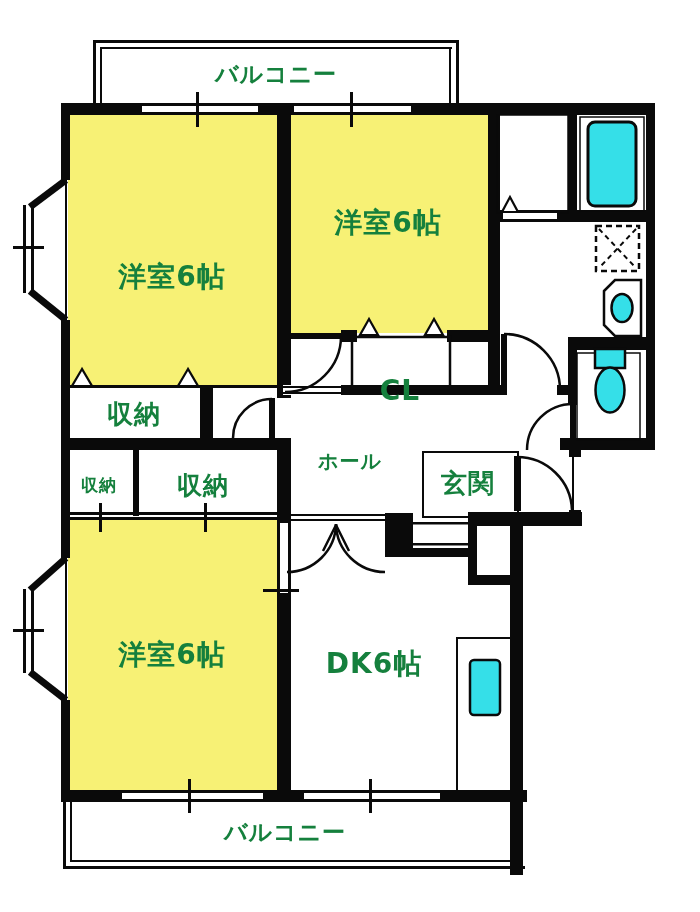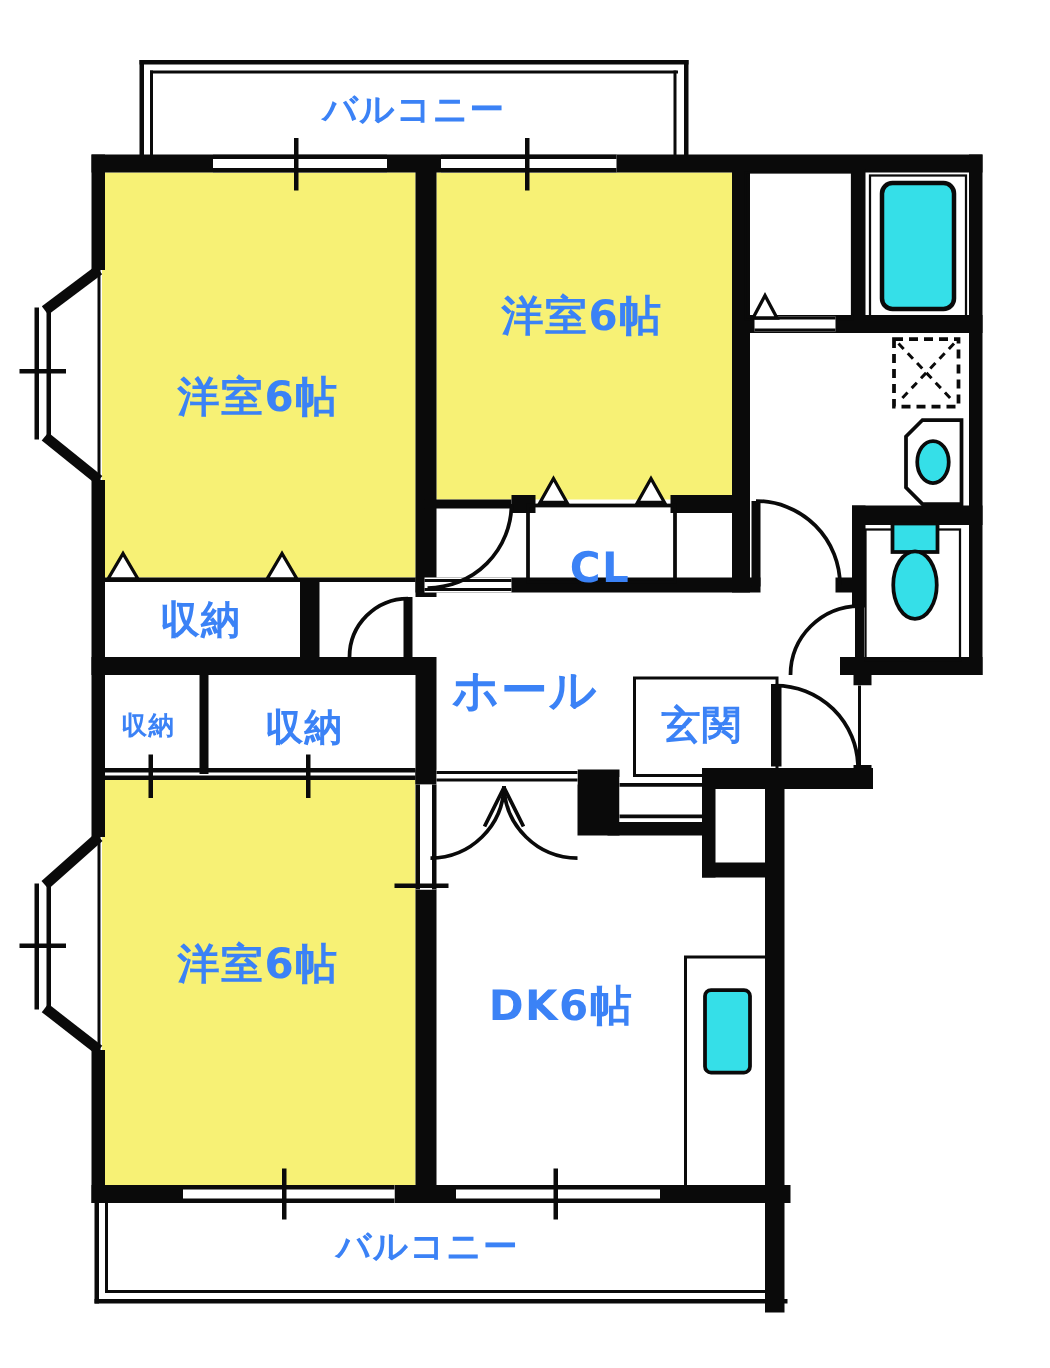--- a/index.html
+++ b/index.html
@@ -6,23 +6,23 @@
   #canvas{position:relative;width:700px;height:912px;background:var(--background,#fff);
           font-family:"DejaVu Sans","Liberation Sans",sans-serif;overflow:hidden;}
   #plan-svg{position:absolute;left:0;top:0;}
   .wall{fill:var(--wall,#000);}
   .thin{fill:var(--wall,#000);}
   .yellow{fill:var(--room-fill,#F7F175);}
   .white{fill:#fff;}
   .cyan{fill:var(--fixture-fill,#35DFE8);stroke:var(--wall,#000);}
   .ln{stroke:var(--wall,#000);fill:none;}
   .tri{fill:#fff;stroke:var(--wall,#000);stroke-width:2.2;}
-  .lbl{position:absolute;transform:translate(-50%,-50%);color:#3b82f6;font-weight:bold;
+  .lbl{position:absolute;transform:translate(-50%,-50%);color:#15803d;font-weight:bold;
        white-space:nowrap;letter-spacing:1px;line-height:1;}
-  .fs28{font-size:28px;} .fs27{font-size:31px;} .fs26{font-size:26px;}
+  .fs28{font-size:28px;margin-top:12px;} .fs27{font-size:20px;} .fs26{font-size:26px;}
   .fs25{font-size:25px;} .fs23{font-size:23px;} .fs17{font-size:17px;}
 </style>
 </head>
 <body>
 
 <div id="canvas">
 <svg id="plan-svg" width="700" height="912" viewBox="0 0 700 912">
 
   <g>
     <rect class="yellow" x="68" y="115" width="209" height="270"></rect>
@@ -246,15 +246,15 @@
 <div class="lbl fs23" style="left:276px;top:74px;">バルコニー</div>
 <div class="lbl fs28" style="left:172px;top:265px;">洋室6帖</div>
 <div class="lbl fs28" style="left:388px;top:211px;">洋室6帖</div>
 <div class="lbl fs28" style="left:400px;top:379px;">CL</div>
 <div class="lbl fs26" style="left:134px;top:414px;">収納</div>
 <div class="lbl fs27" style="left:350px;top:461px;">ホール</div>
 <div class="lbl fs26" style="left:468px;top:485px;font-family:Liberation Mono, monospace;">玄関</div>
 <div class="lbl fs17" style="left:99px;top:485px;">収納</div>
 <div class="lbl fs25" style="left:203px;top:485px;">収納</div>
 <div class="lbl fs28" style="left:172px;top:643px;">洋室6帖</div>
-<div class="lbl fs28" style="left:374px;top:671px;">DK6帖</div>
+<div class="lbl fs28" style="left:374px;top:652px;">DK6帖</div>
 <div class="lbl fs23" style="left:285px;top:832px;">バルコニー</div>
 </div>
 
 </body></html>

